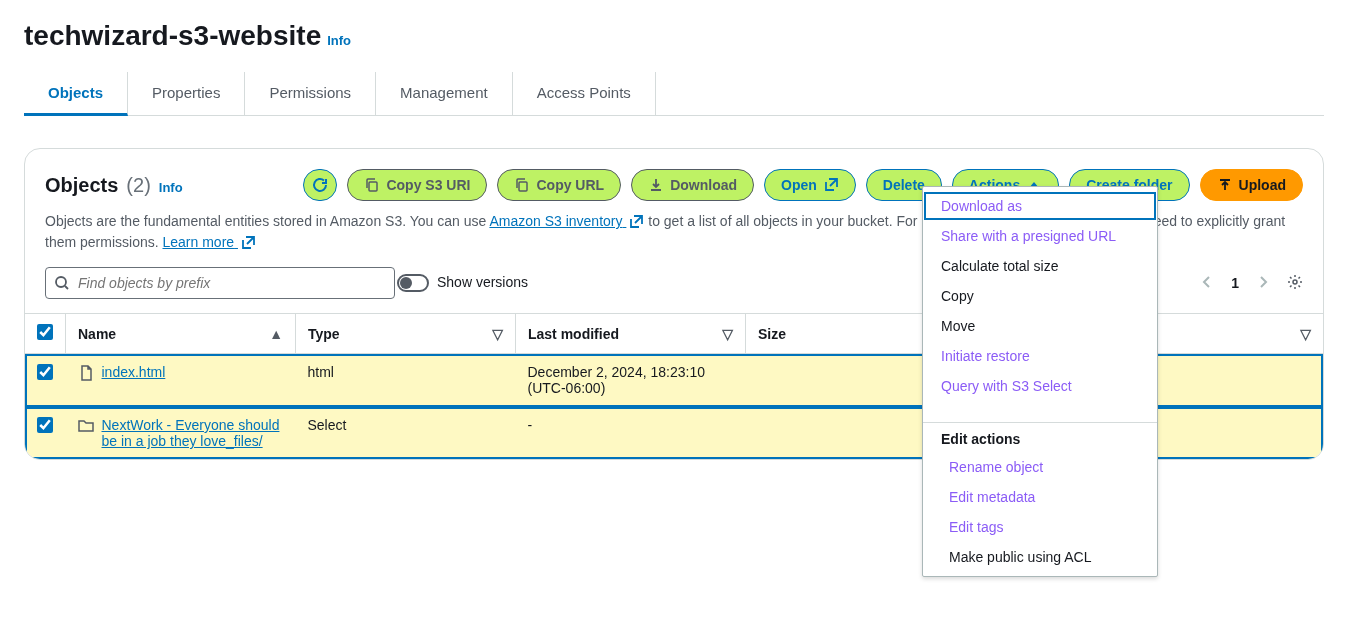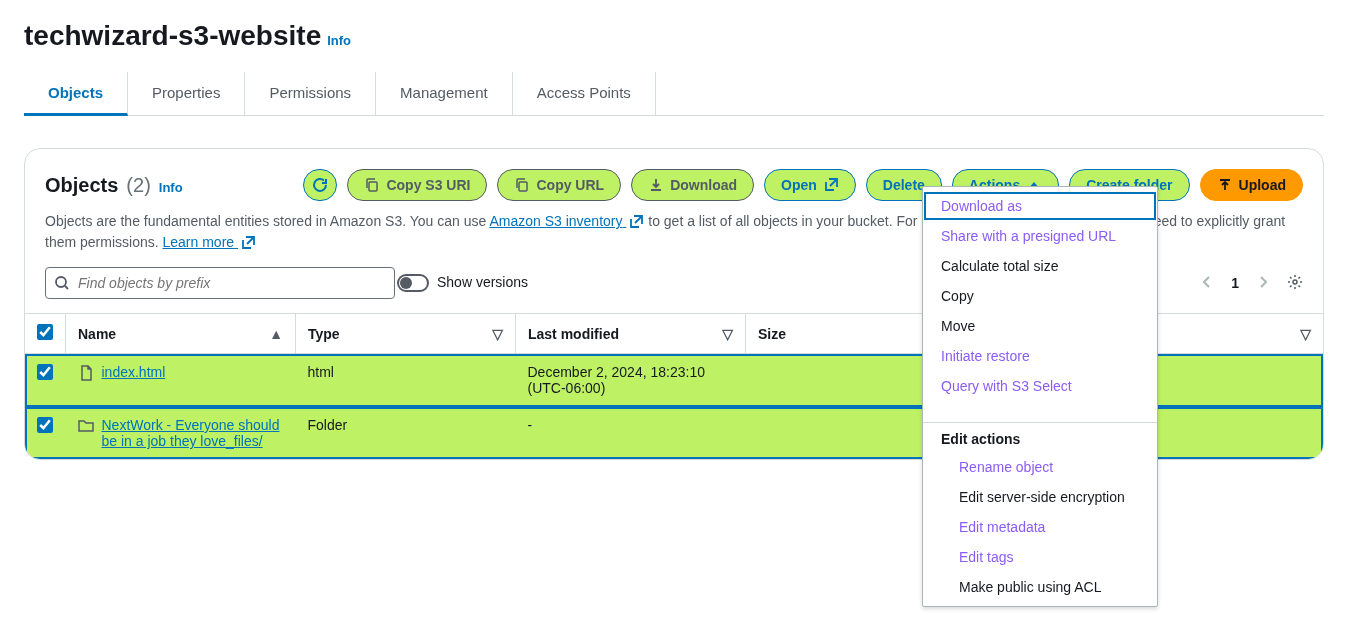--- a/index.html
+++ b/index.html
@@ -45,21 +45,21 @@
     
     .pager { margin-left: auto; display: flex; align-items: center; gap: 12px; }
     .pager-btn { color: #687078; cursor: pointer; padding: 4px; }
     .pager-num { font-weight: 700; }
     .gear { cursor: pointer; color: #545b64; }
     
     .table { width: 100%; border-collapse: collapse; }
     .table th { text-align: left; font-weight: 700; padding: 10px 12px; border-top: 1px solid #d5dbdb; border-right: 1px solid #d5dbdb; font-size: 14px; }
     .table th:last-child { border-right: none; }
     .table td { padding: 10px 12px; border-top: 1px solid #d5dbdb; font-size: 14px; vertical-align: top; }
-    .table tbody tr { background: #bef264; }
+    .table tbody tr { background: #fef9c3; }
     .table tbody tr.selected-outline { outline: 2px solid #0073bb; outline-offset: -2px; }
     .chk { width: 20px; }
     .chk input { width: 16px; height: 16px; accent-color: #0073bb; }
     .th-sort { display: flex; justify-content: space-between; align-items: center; }
     .sort-icon { color: #545b64; }
     .file-link { color: #0073bb; text-decoration: underline; cursor: pointer; }
     .file-icon { margin-right: 8px; color: #545b64; vertical-align: middle; }
     
     .dropdown-menu {
       position: absolute;
@@ -70,21 +70,21 @@
       border: 1px solid #aab7b8;
       border-radius: 2px;
       box-shadow: 0 2px 4px rgba(0,0,0,0.15);
       z-index: 100;
       padding: 4px 0;
     }
     .menu-item { padding: 7px 18px; font-size: 14px; cursor: pointer; color: #16191f; }
     .menu-item.disabled { color: #8b5cf6; cursor: default; }
     .menu-item.highlight { outline: 2px solid #0073bb; outline-offset: -3px; }
     .menu-header { padding: 8px 18px 5px; font-size: 14px; font-weight: 700; color: #16191f; border-top: 1px solid #d5dbdb; margin-top: 21px; }
-    .menu-item.indent { padding-left: 36px; }
+    .menu-item.indent { padding-left: 26px; }
   </style>
 </head>
 <body>
 
 <div class="page">
   <div class="header">
     <h1>techwizard-s3-website</h1>
     <span class="info-link">Info</span>
   </div>
 
@@ -239,36 +239,35 @@
           <td>December 2, 2024, 18:23:10 (UTC-06:00)</td>
           <td></td>
         </tr>
         <tr class="selected-outline">
           <td class="chk"><input type="checkbox" checked="" style=""></td>
           <td>
             <svg class="icon-svg file-icon" viewBox="0 0 16 16" fill="none" stroke="#545b64" stroke-width="1.5">
                 <path d="M1 3h5l2 2h7v8H1z"></path>
               </svg><span class="file-link" style="display:inline-block;max-width:180px;vertical-align:top;">NextWork - Everyone should be in a job they love_files/</span>
           </td>
-          <td>Folder</td>
+          <td>Select</td>
           <td>-</td>
           <td></td>
         </tr>
       </tbody>
     </table>
   </div>
 </div>
 
 <div class="dropdown-menu">
   <div class="menu-item disabled highlight">Download as</div>
   <div class="menu-item disabled">Share with a presigned URL</div>
   <div class="menu-item">Calculate total size</div>
   <div class="menu-item">Copy</div>
   <div class="menu-item">Move</div>
   <div class="menu-item disabled">Initiate restore</div>
   <div class="menu-item disabled">Query with S3 Select</div>
   <div class="menu-header">Edit actions</div>
   <div class="menu-item disabled indent">Rename object</div>
-  <div class="menu-item indent">Edit server-side encryption</div>
   <div class="menu-item disabled indent">Edit metadata</div>
   <div class="menu-item disabled indent">Edit tags</div>
   <div class="menu-item indent">Make public using ACL</div>
 </div>
 
 </body></html>

